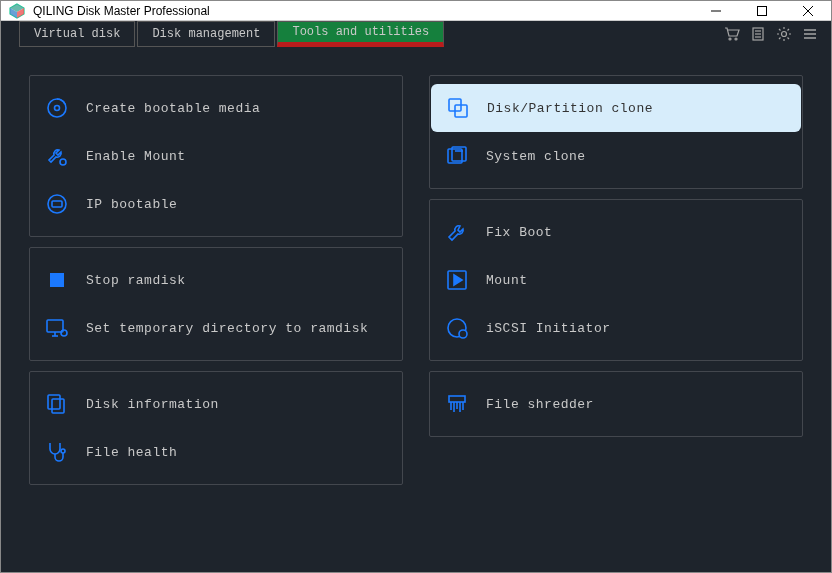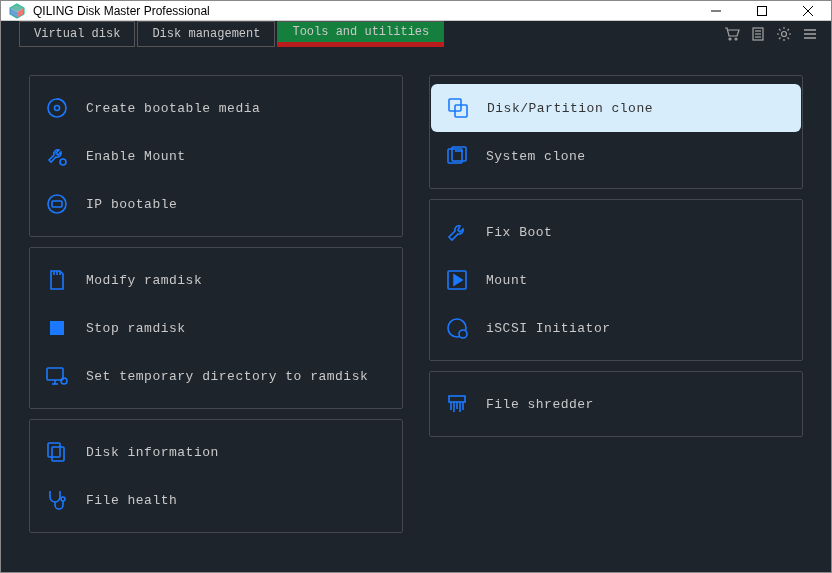--- a/index.html
+++ b/index.html
@@ -200,31 +200,20 @@
               <rect x="7" y="9" width="10" height="6" rx="1"></rect>
             </svg>
           </span>
         <span class="lbl">IP bootable</span>
       </div>
     </div>
 
     <div class="panel">
       <div class="item">
         <span class="ic">
-            <svg viewBox="0 0 24 24" fill="none" stroke="currentColor" stroke-width="1.6">
-              <path d="M6 3h9l3 3v15H6z"></path>
-              <line x1="9" y1="3" x2="9" y2="7"></line>
-              <line x1="12" y1="3" x2="12" y2="7"></line>
-              <line x1="15" y1="3" x2="15" y2="7"></line>
-            </svg>
-          </span>
-        <span class="lbl">Modify ramdisk</span>
-      </div>
-      <div class="item">
-        <span class="ic">
             <svg viewBox="0 0 24 24" fill="currentColor">
               <rect x="5" y="5" width="14" height="14"></rect>
             </svg>
           </span>
         <span class="lbl">Stop ramdisk</span>
       </div>
       <div class="item">
         <span class="ic">
             <svg viewBox="0 0 24 24" fill="none" stroke="currentColor" stroke-width="1.6">
               <rect x="2" y="4" width="16" height="12" rx="1"></rect>

